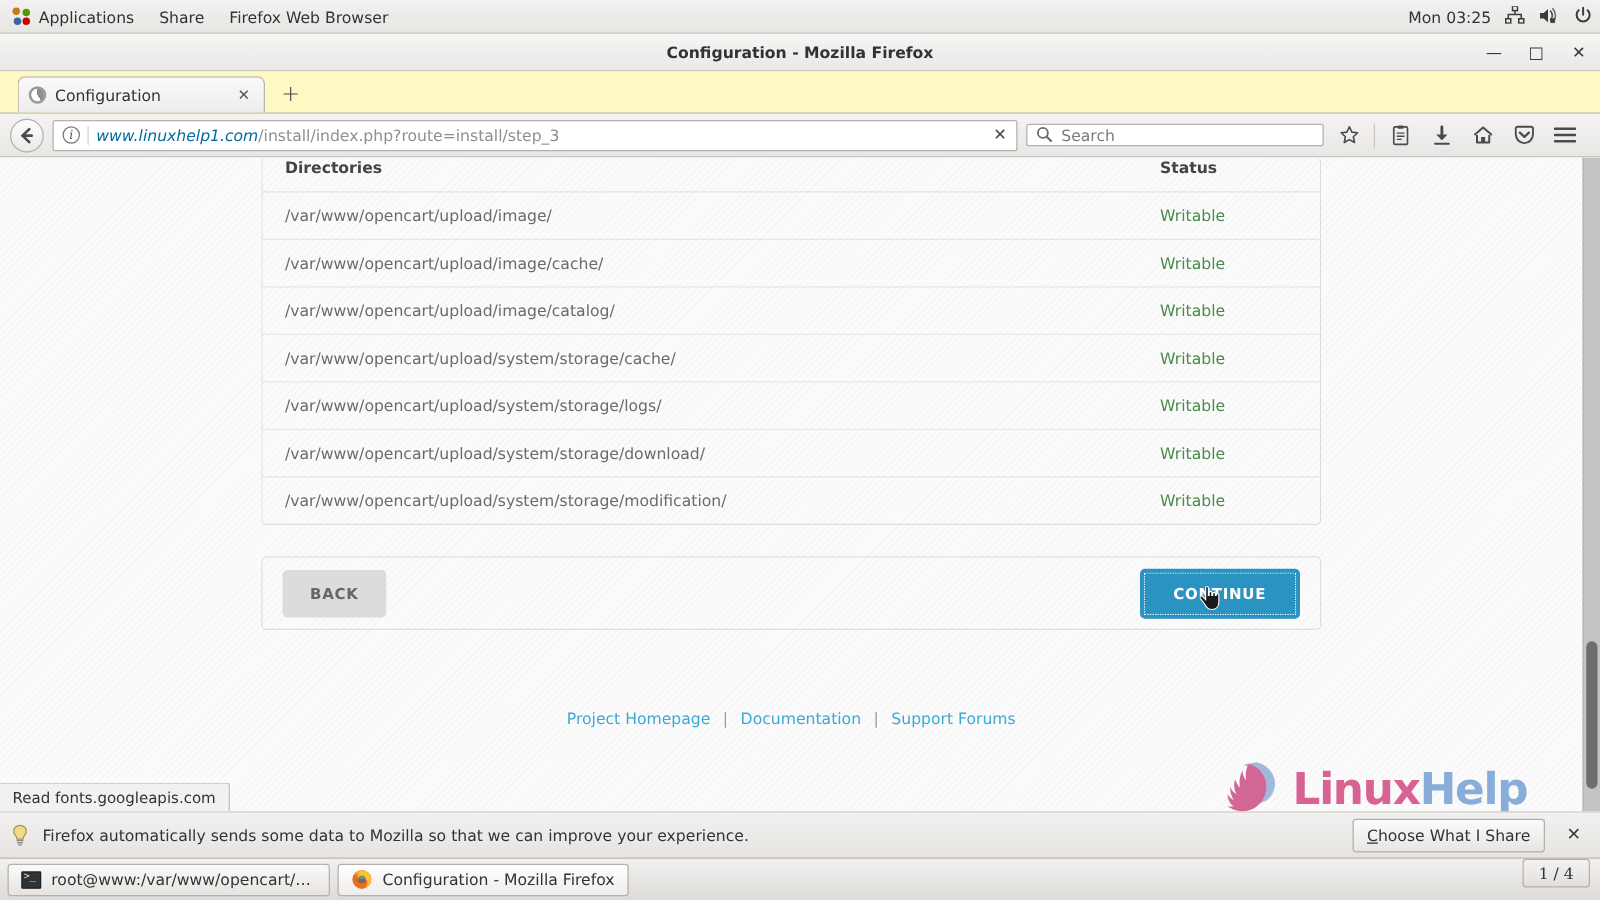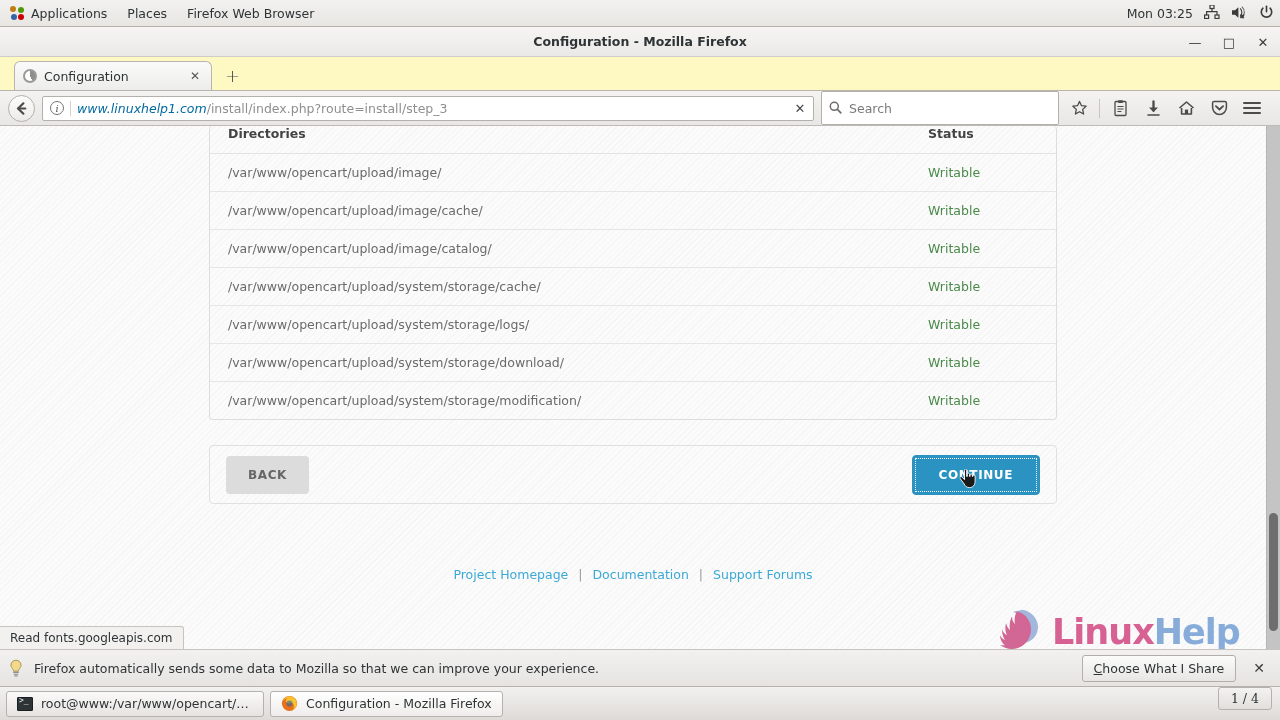--- a/index.html
+++ b/index.html
@@ -90,21 +90,21 @@
     width: 14px; height: 14px; border-radius: 50%;
     border: 1.4px solid #767676; color: #555; font-size: 10px;
     display: flex; align-items: center; justify-content: center;
     font-family: "DejaVu Serif", serif; font-style: italic; flex: 0 0 auto;
   }
   .url-sep { width: 1px; height: 15px; background: #d4d0cb; }
   #url-text { flex: 1 1 auto; font-size: 12.5px; color: #8f8f8f; white-space: nowrap; overflow: hidden; }
   #url-text .host { color: #0369a1; font-style: italic; }
   .url-stop { width: 22px; text-align: center; color: #4a4a4a; font-size: 13px; }
   #searchbar {
-    width: 238px; height: 34px; background: #fff;
+    width: 238px; height: 18px; background: #fff;
     border: 1px solid #b4b0ab; border-radius: 2px;
     display: flex; align-items: center; padding: 0 7px; gap: 7px; flex: 0 0 auto;
   }
   #searchbar .s-ph { font-size: 12.5px; color: #7b7b7b; }
   .nav-icon { width: 26px; height: 30px; display: flex; align-items: center; justify-content: center;
               color: #4b4b4b; flex: 0 0 auto; }
   .nav-divider { width: 1px; height: 19px; background: #c9c5c0; }
 
   
   #viewport { flex: 1 1 auto; position: relative; overflow: hidden; background: #fff; display: flex; }
@@ -159,21 +159,21 @@
   }
 
   .footer-links {
     margin-top: 63px; text-align: center; font-size: 12.5px; color: #8e8e8e;
   }
   .footer-links a { color: #3ba9d6; text-decoration: none; }
   .footer-links span.sep { padding: 0 6px; color: #9b9b9b; }
 
   
   #watermark {
-    position: absolute; right: 44px; bottom: -14px; width: 228px; height: 62px;
+    position: absolute; right: 62px; bottom: -14px; width: 228px; height: 62px;
     display: flex; align-items: center; gap: 4px; opacity: .92;
   }
   #wm-mark { width: 54px; height: 50px; flex: 0 0 auto; }
   #wm-text { font-size: 35px; font-weight: bold; letter-spacing: -1px; font-family: "DejaVu Sans", sans-serif; }
   #wm-text .p1 { color: #d4558a; }
   #wm-text .p2 { color: #7ea6d8; }
 
   
   #pscroll { width: 14px; background: #c4c4c4; position: relative; flex: 0 0 auto; border-left: 1px solid #b5b5b5;}
   #pscroll-thumb { position: absolute; left: 2px; width: 9px; border-radius: 5px; background: #6e6e6e; }
@@ -240,21 +240,21 @@
   <div class="panel-menu">
     <span class="gnome-logo">
       <i class="gl1"></i>
         <i class="gl2"></i>
         <i class="gl3"></i>
         <i class="gl4"></i>
     </span>
     <span>Applications</span>
   </div>
   <div class="panel-menu">
-    <span>Places</span>
+    <span>Share</span>
   </div>
   <div class="panel-menu">
     <span>Firefox Web Browser</span>
   </div>
 
   <div class="panel-right">
     <span>Mon 03:25</span>
     <span>
       <svg width="16" height="14" viewBox="0 0 16 14">
           <rect x="6" y="0" width="4" height="3.5" fill="none" stroke="#3b3b3b" stroke-width="1.2"></rect>

